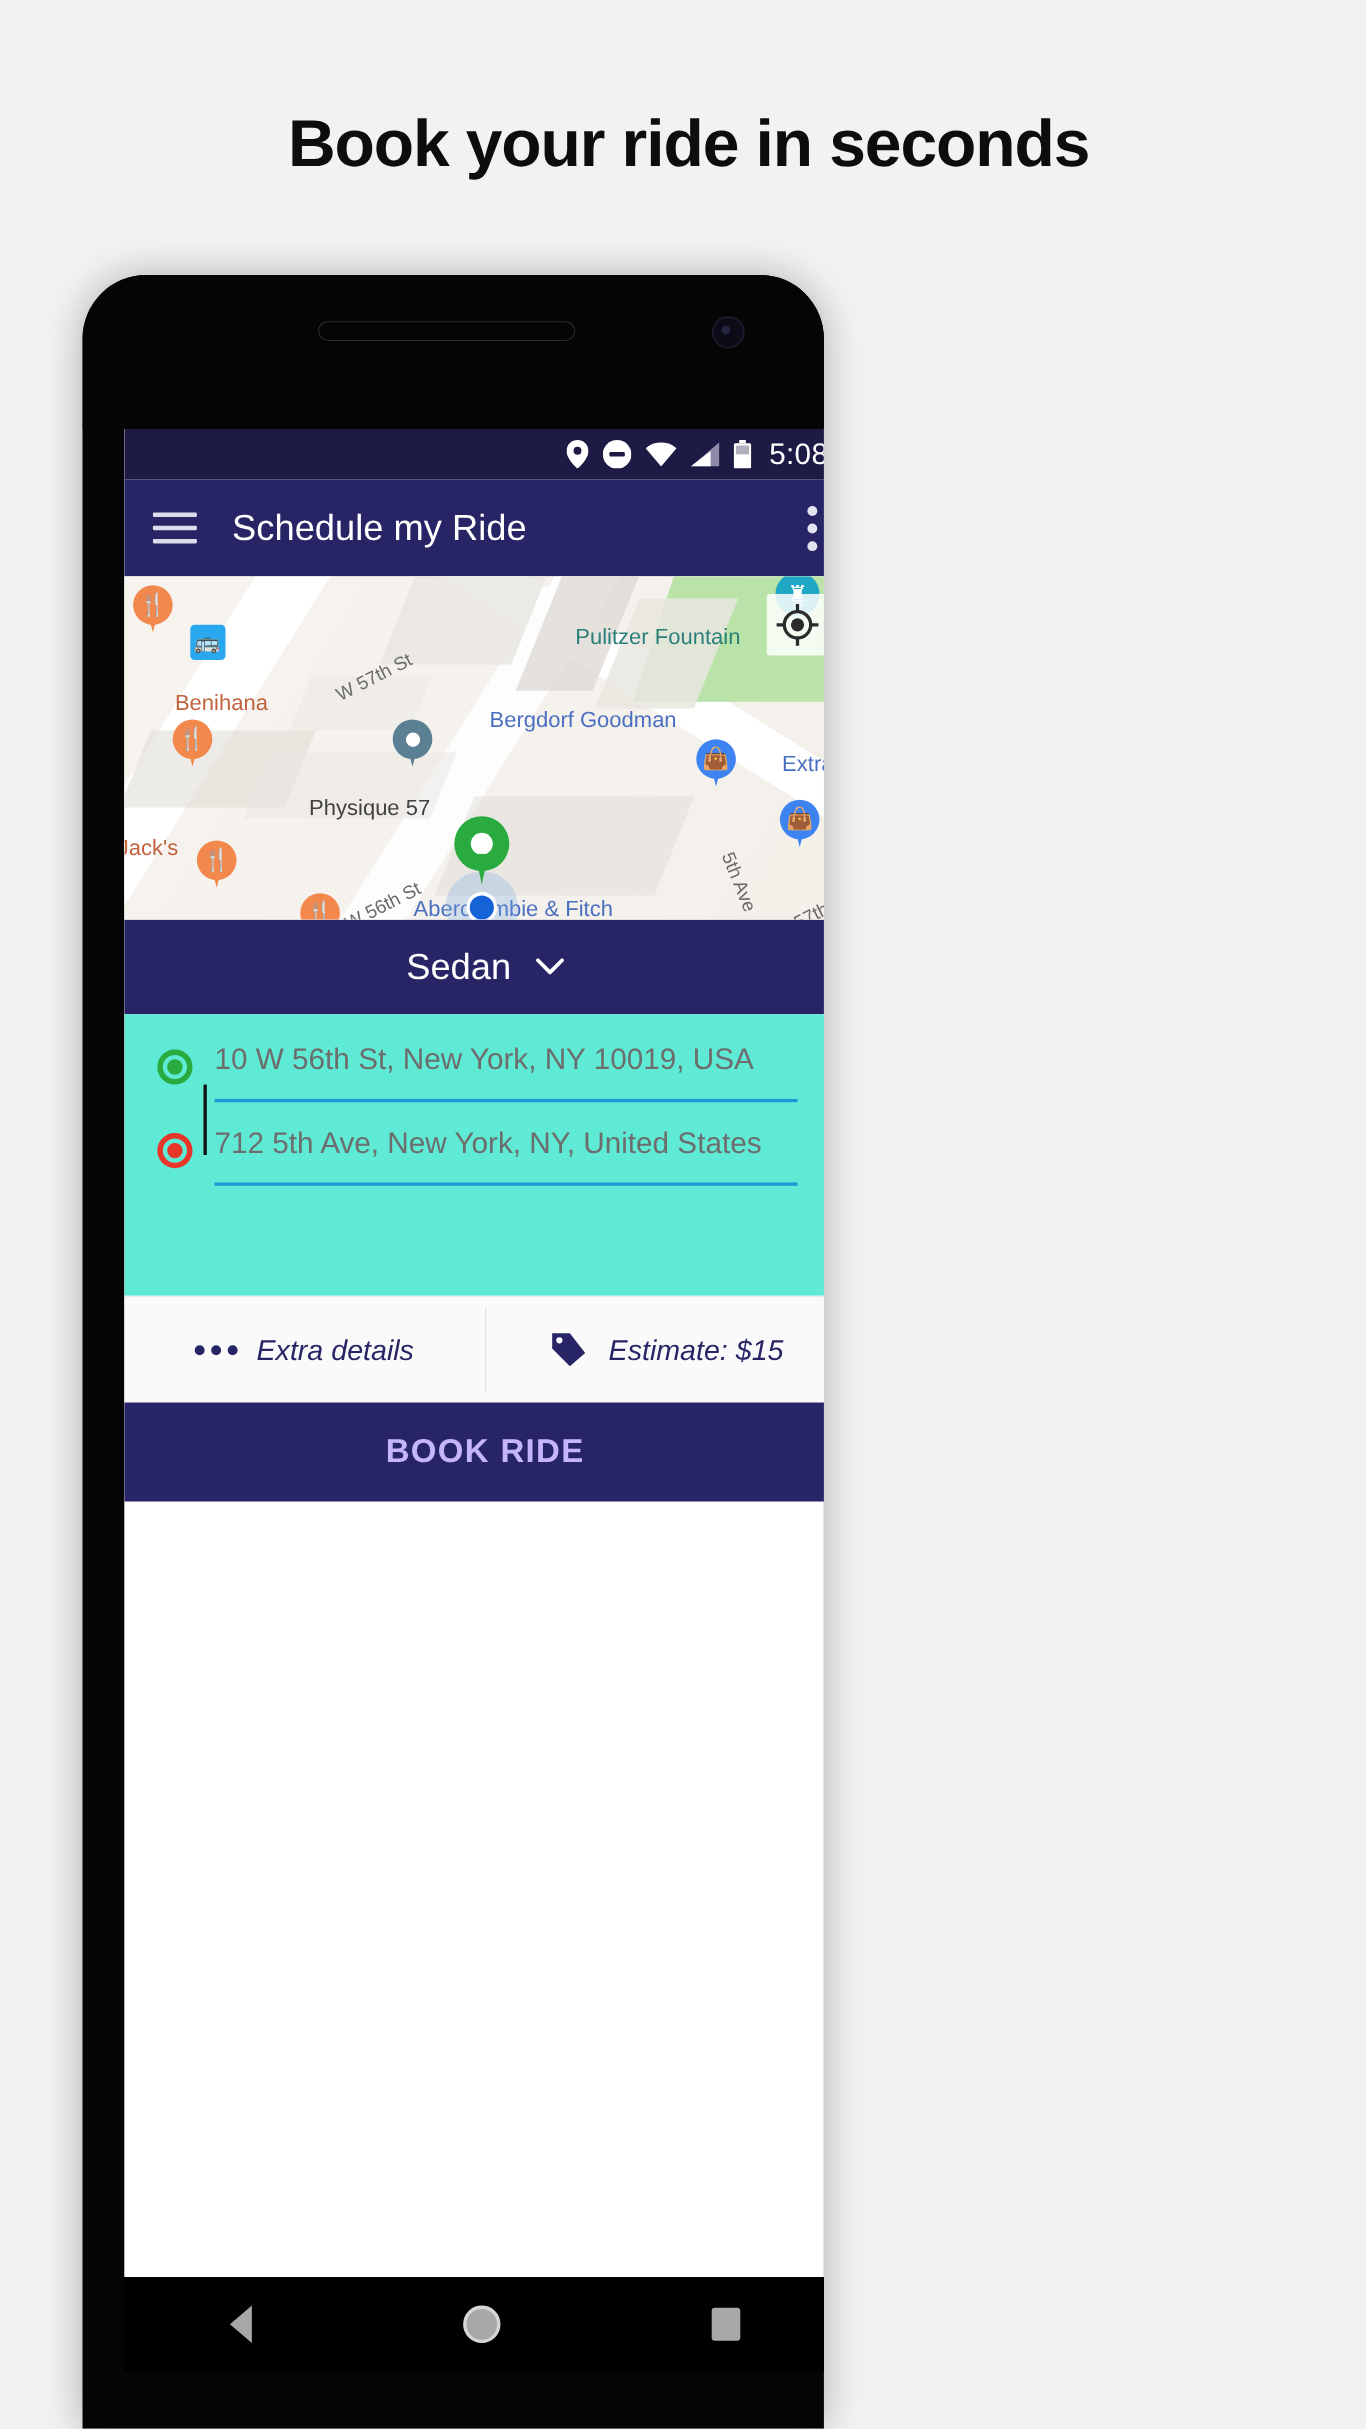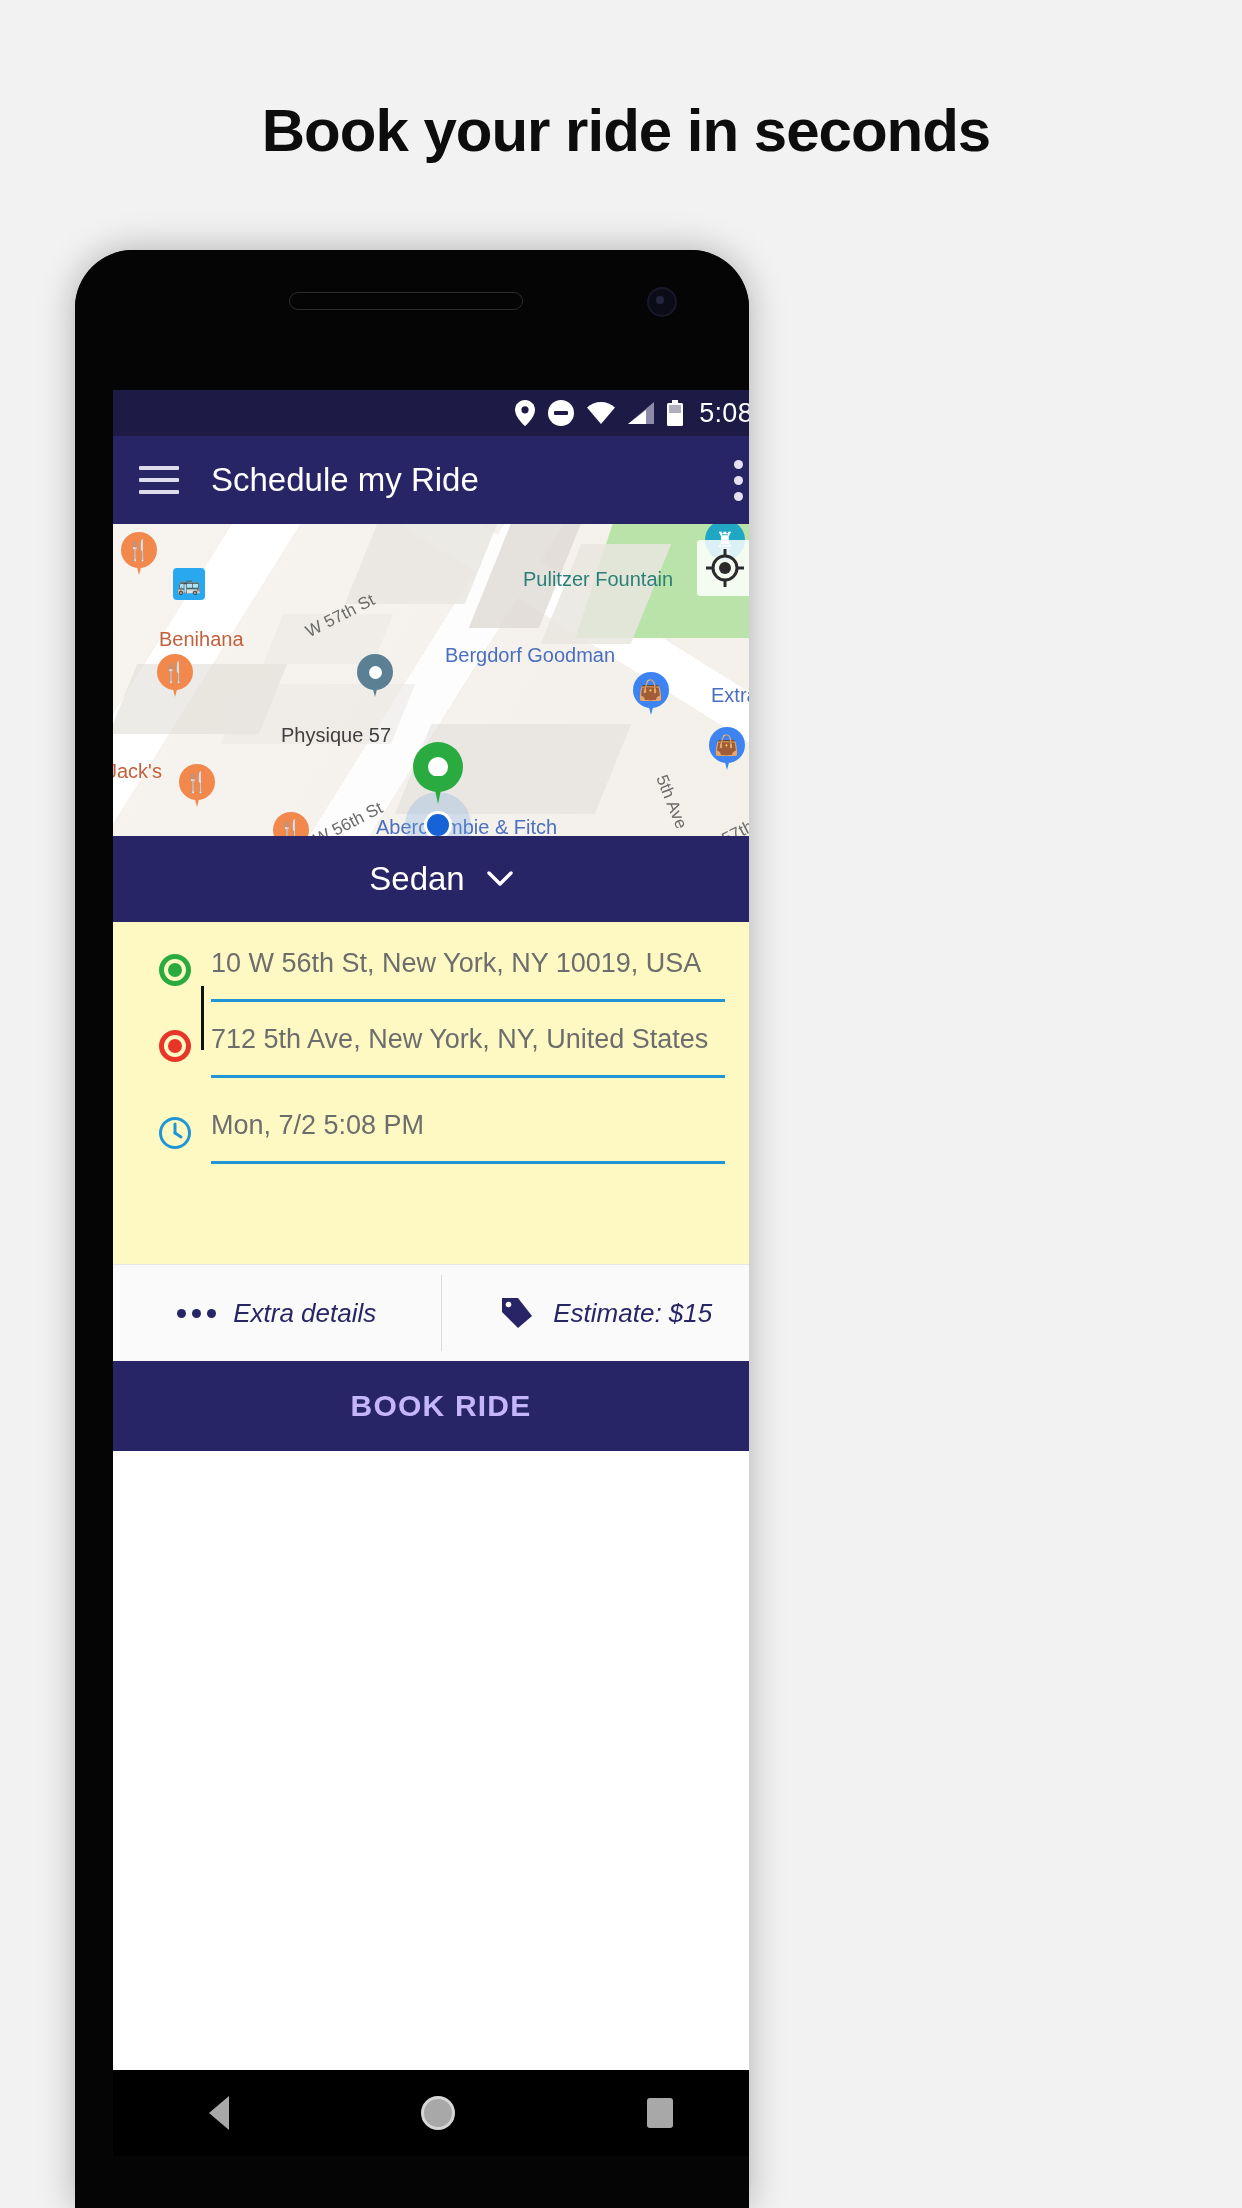--- a/index.html
+++ b/index.html
@@ -131,21 +131,21 @@
   #userdot::after{content:"";width:22px;height:22px;border-radius:50%;background:#1663d8;border:3px solid #fff;}
 
   
   #vehiclebar{
     height:86px;background:#282566;display:flex;align-items:center;
     justify-content:center;gap:22px;cursor:pointer;
   }
   #vehicle-label{color:#fff;font-size:33px;}
 
   
-  #form{background:#fef9c3;padding:26px 0 14px 16px;}
+  #form{background:#5eead4;padding:26px 0 14px 0;}
   .field-row{position:relative;display:flex;align-items:flex-start;padding:0 22px 0 26px;height:76px;}
   .f-ico{width:40px;display:flex;justify-content:center;padding-top:6px;flex:0 0 40px;}
   .f-body{flex:1;margin-left:16px;}
   .f-text{font-size:27px;color:#6d6d6d;white-space:nowrap;}
   .f-underline{height:3px;background:#2196d6;margin-top:20px;margin-right:22px;}
 
   .circ{width:32px;height:32px;border-radius:50%;border:5px solid #2aab3f;display:flex;align-items:center;justify-content:center;box-sizing:border-box;}
   .circ::after{content:"";width:14px;height:14px;border-radius:50%;background:#2aab3f;}
   .circ.red{border-color:#e8352a;}
   .circ.red::after{background:#e8352a;}
@@ -341,33 +341,20 @@
       <div class="field-row">
         <div class="f-ico">
             <div class="circ red"></div>
           </div>
         <div class="f-body">
           <div class="f-text">712 5th Ave, New York, NY, United States</div>
           <div class="f-underline"></div>
         </div>
       </div>
 
-      <div class="field-row" style="margin-top:10px;">
-        <div class="f-ico">
-          <svg width="34" height="34" viewBox="0 0 34 34">
-            <circle cx="17" cy="17" r="14.5" fill="none" stroke="#2196d6" stroke-width="3"></circle>
-            <line x1="17" y1="17" x2="17" y2="8" stroke="#2196d6" stroke-width="3" stroke-linecap="round"></line>
-            <line x1="17" y1="17" x2="23" y2="21" stroke="#2196d6" stroke-width="3" stroke-linecap="round"></line>
-          </svg>
-        </div>
-        <div class="f-body">
-          <div class="f-text">Mon, 7/2 5:08 PM</div>
-          <div class="f-underline"></div>
-        </div>
-      </div>
 
       <div style="height:64px"></div>
     </div>
 
     <div id="actions">
       <div class="action">
         <span id="dots3">
             <i></i>
             <i></i>
             <i></i>

